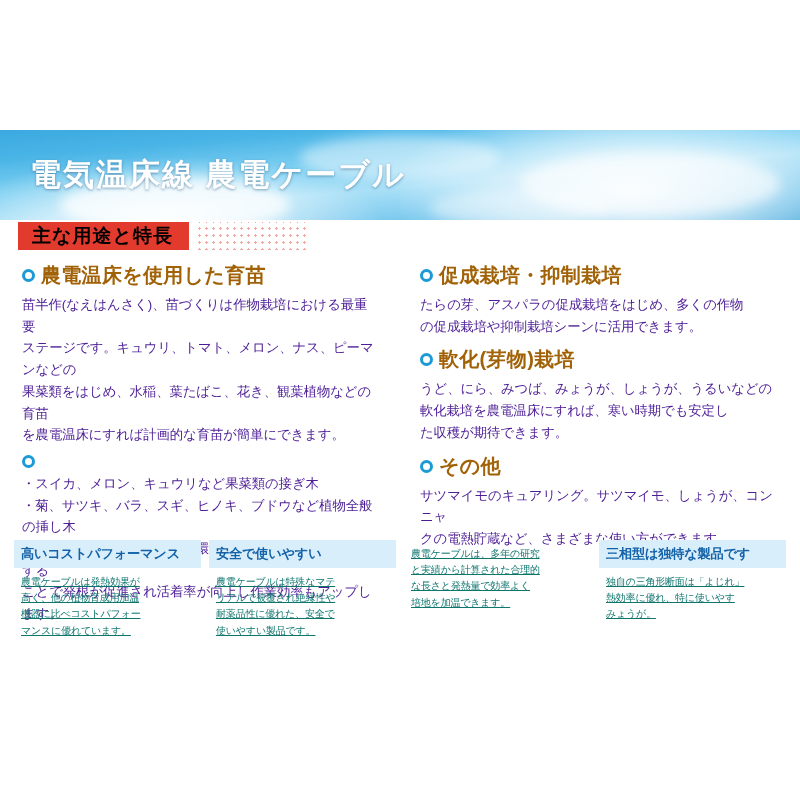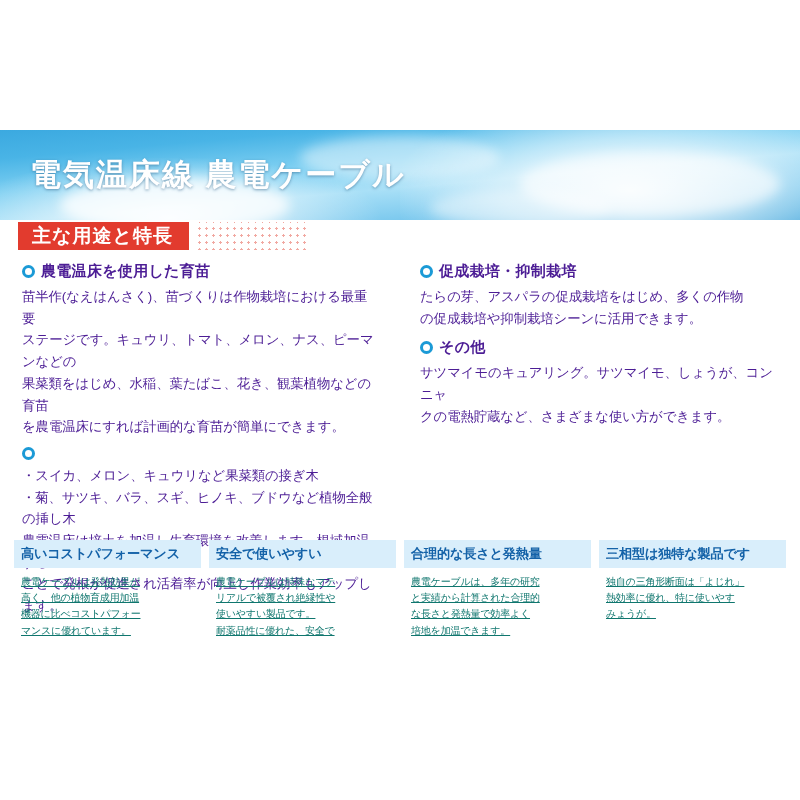--- a/index.html
+++ b/index.html
@@ -62,21 +62,21 @@
     left: 0; top: 222px;
     width: 800px; height: 34px;
     background: #ffffff;
   }
   .subhead-tab {
     position: absolute;
     left: 18px; top: 0;
     height: 28px;
     padding: 0 16px 0 14px;
     background: #e23b2e;
-    color: #ffffff;
+    color: #000000;
     font-size: 19px;
     font-weight: bold;
     letter-spacing: 1px;
     line-height: 28px;
     white-space: nowrap;
   }
   .subhead-dots {
     position: absolute;
     left: 196px; top: 0;
     width: 110px; height: 28px;
@@ -109,23 +109,23 @@
     margin-bottom: 5px;
   }
   .bullet-ring {
     flex: 0 0 auto;
     width: 13px; height: 13px;
     border-radius: 50%;
     border: 3.5px solid #1b9ad6;
     background: #ffffff;
   }
   .sec-title {
-    font-size: 15px;
-    font-weight: bold;
-    color: #4c1d95;
+    font-size: 20px;
+    font-weight: bold;
+    color: #a16207;
     letter-spacing: 0.3px;
     white-space: nowrap;
   }
   .sec-body {
     font-size: 13.4px;
     line-height: 1.62;
     color: #4c1d95;
     letter-spacing: -0.1px;
   }
   .sec-body .ln { display: block; }
@@ -216,20 +216,31 @@
         <div class="sec-head">
           <span class="bullet-ring"></span>
           <span class="sec-title">促成栽培・抑制栽培</span>
         </div>
         <div class="sec-body">
           <span class="ln">たらの芽、アスパラの促成栽培をはじめ、多くの作物</span>
           <span class="ln">の促成栽培や抑制栽培シーンに活用できます。</span>
         </div>
       </div>
 
+      <div class="sec">
+        <div class="sec-head">
+          <span class="bullet-ring"></span>
+          <span class="sec-title">軟化(芽物)栽培</span>
+        </div>
+        <div class="sec-body">
+          <span class="ln">うど、にら、みつば、みょうが、しょうが、うるいなどの</span>
+          <span class="ln">軟化栽培を農電温床にすれば、寒い時期でも安定し</span>
+          <span class="ln">た収穫が期待できます。</span>
+        </div>
+      </div>
 
       <div class="sec">
         <div class="sec-head">
           <span class="bullet-ring"></span>
           <span class="sec-title">その他</span>
         </div>
         <div class="sec-body">
           <span class="ln">サツマイモのキュアリング。サツマイモ、しょうが、コンニャ</span>
           <span class="ln">クの電熱貯蔵など、さまざまな使い方ができます。</span>
         </div>
@@ -248,27 +259,26 @@
         <span class="ln">機器に比べコストパフォー</span>
         <span class="ln">マンスに優れています。</span>
       </div>
     </div>
 
     <div class="feat">
       <div class="feat-title">安全で使いやすい</div>
       <div class="feat-body">
         <span class="ln">農電ケーブルは特殊なマテ</span>
         <span class="ln">リアルで被覆され絶縁性や</span>
+        <span class="ln">耐薬品性に優れた、安全で</span>
         <span class="ln">使いやすい製品です。</span>
-        <span class="ln">耐薬品性に優れた、安全で</span>
-      </div>
-    </div>
-
-    <div class="feat">
-      <div class="feat-title">合理的な長さと発熱量</div>
+      </div>
+    </div>
+
+    <div class="feat">
       <div class="feat-body">
         <span class="ln">農電ケーブルは、多年の研究</span>
         <span class="ln">と実績から計算された合理的</span>
         <span class="ln">な長さと発熱量で効率よく</span>
         <span class="ln">培地を加温できます。</span>
       </div>
     </div>
 
     <div class="feat">
       <div class="feat-title">三相型は独特な製品です</div>

